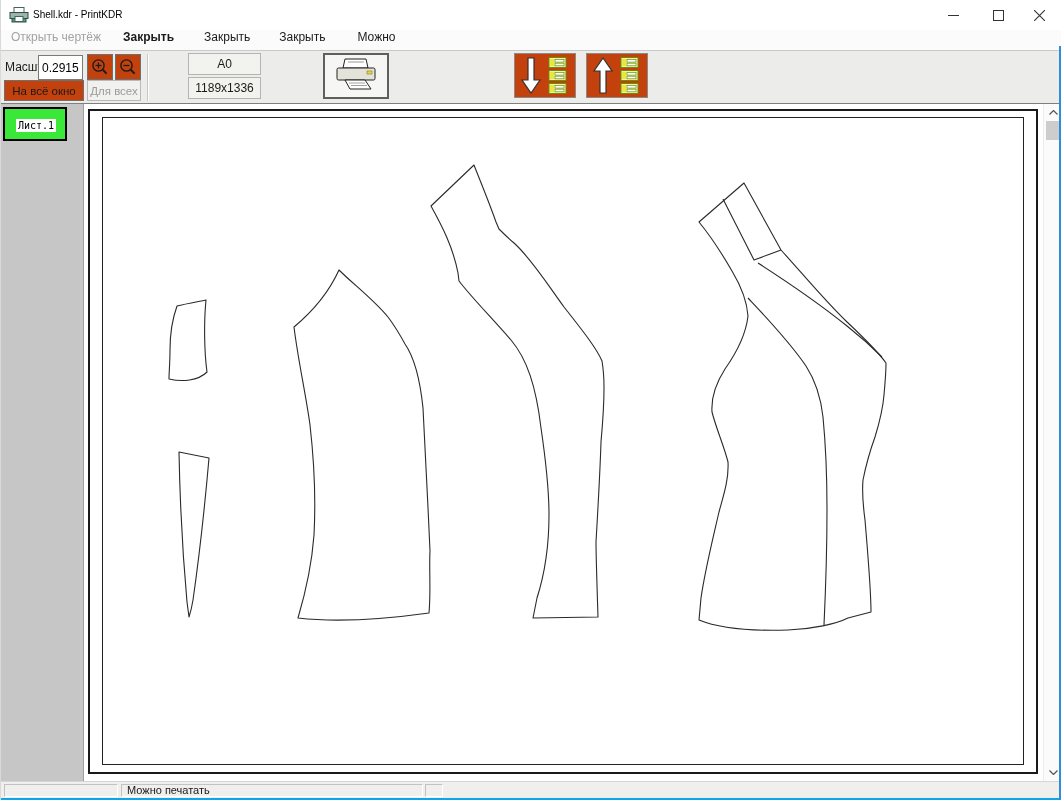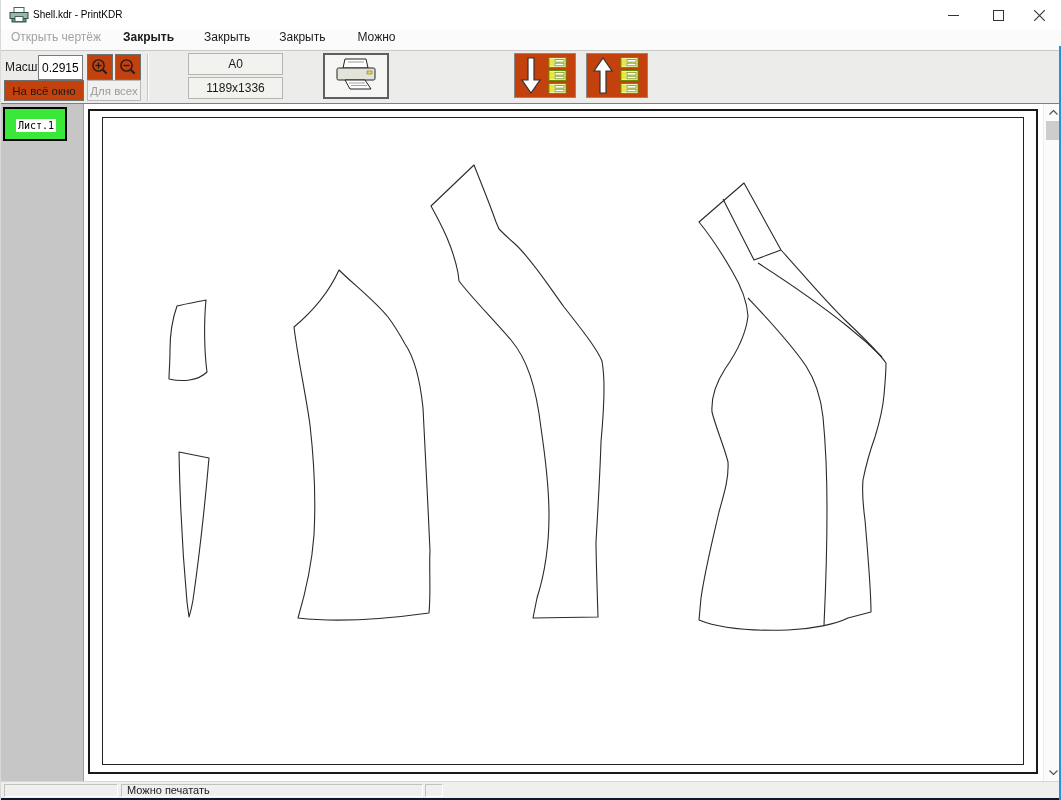--- a/index.html
+++ b/index.html
@@ -35,21 +35,21 @@
   .tb-input { position:absolute; left:37px; top:4px; width:45px; height:25px; border:1px solid #7a7a7a;
               background:#fff; font-family:"Liberation Sans",sans-serif; font-size:12px; padding-left:3px; }
   .tb-btn { position:absolute; background:#c2410c; border:1px solid #6f6f6d; display:flex;
             align-items:center; justify-content:center; font-size:11.5px; cursor:default; }
   .btn-zoomin  { left:86px;  top:3px; width:26px; height:26px; }
   .btn-zoomout { left:114px; top:3px; width:26px; height:26px; }
   .btn-fit { left:3px;  top:29px; width:80px; height:21px; }
   .btn-all { left:86px; top:29px; width:54px; height:21px; border-color:#b9b9b7; color:#9b9b9b; background:#f1f1ef; }
   .tb-sep { position:absolute; left:146px; top:3px; width:2px; height:47px;
             border-left:1px solid #c6c6c4; border-right:1px solid #fdfdfd; }
-  .tb-panel { position:absolute; left:187px; width:95px; height:22px; background:#f2f2ee;
+  .tb-panel { position:absolute; left:187px; width:73px; height:22px; background:#f2f2ee;
               border:1px solid #b4b4b2; display:flex; align-items:center; justify-content:center; font-size:12px; }
   .panel-format { top:2px; } .panel-size { top:26px; }
   .btn-print { left:322px; top:2px; width:66px; height:46px; border:2px solid #5f5f5d; background:#f6f6f4; }
   .btn-down { left:513px; top:2px; width:62px; height:45px; border:1px solid #8a8a88; }
   .btn-up   { left:585px; top:2px; width:62px; height:45px; border:1px solid #8a8a88; }
 
   
   .main { position:absolute; left:0; top:104px; width:884px; height:677px; background:#ffffff; }
   .sidebar { position:absolute; left:0; top:0; width:83px; height:677px; background:#c6c6c6;
              border-right:1px solid #9e9e9e; }
@@ -65,21 +65,21 @@
 
   
   .vscroll { position:absolute; left:1042px; top:0; width:19px; height:677px; background:#fbfbfb;
              border-left:1px solid #ececec; }
   .vs-arrow { position:absolute; left:0; width:19px; height:17px; display:flex; align-items:center; justify-content:center; }
   .vs-up { top:0; } .vs-down { bottom:0; }
   .vs-thumb { position:absolute; left:2px; top:17px; width:15px; height:19px; background:#cdcdcd; }
 
   
   .statusbar { position:absolute; left:0; top:781px; width:1061px; height:19px; background:#efefed;
-               border-top:1px solid #d6d6d4; border-bottom:2px solid #0f172a; }
+               border-top:1px solid #d6d6d4; border-bottom:2px solid #0ea5e9; }
   .sb-panel { position:absolute; top:2px; height:13px; background:#efefed;
               border:1px solid #c2c2c0; border-right-color:#ffffff; border-bottom-color:#ffffff; }
   .sb-1 { left:3px; width:114px; }
   .sb-2 { left:120px; width:302px; font-size:11px; line-height:11px; padding:0 0 0 5px; display:flex; align-items:center; }
   .sb-3 { left:424px; width:18px; }
 
   .right-accent { position:absolute; right:0; top:46px; bottom:0; width:2px; background:#2e8ede; }
 </style>
 </head>
 <body>

